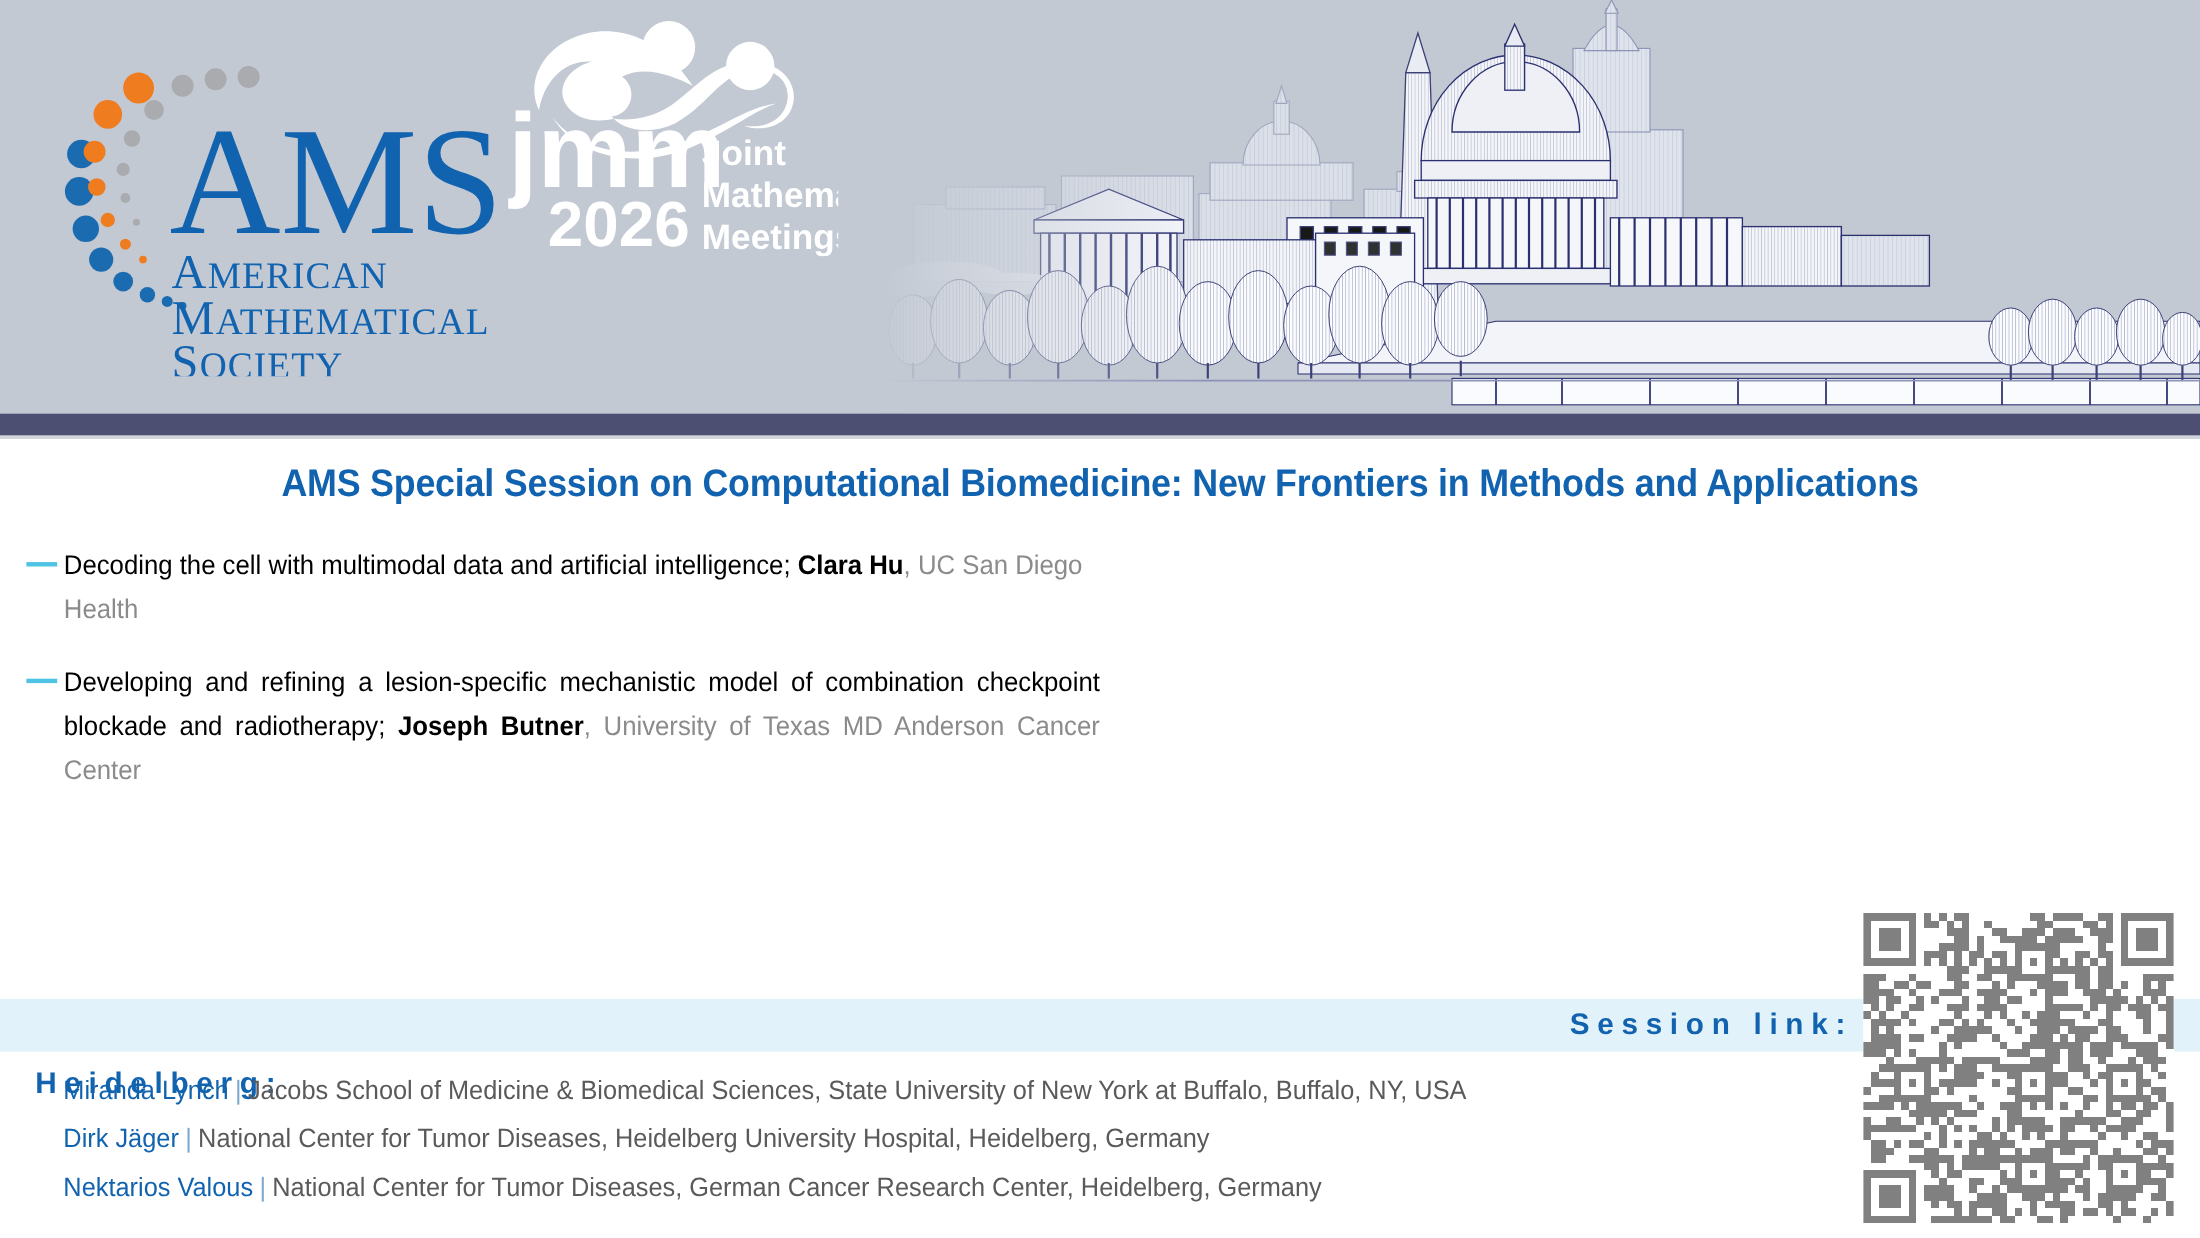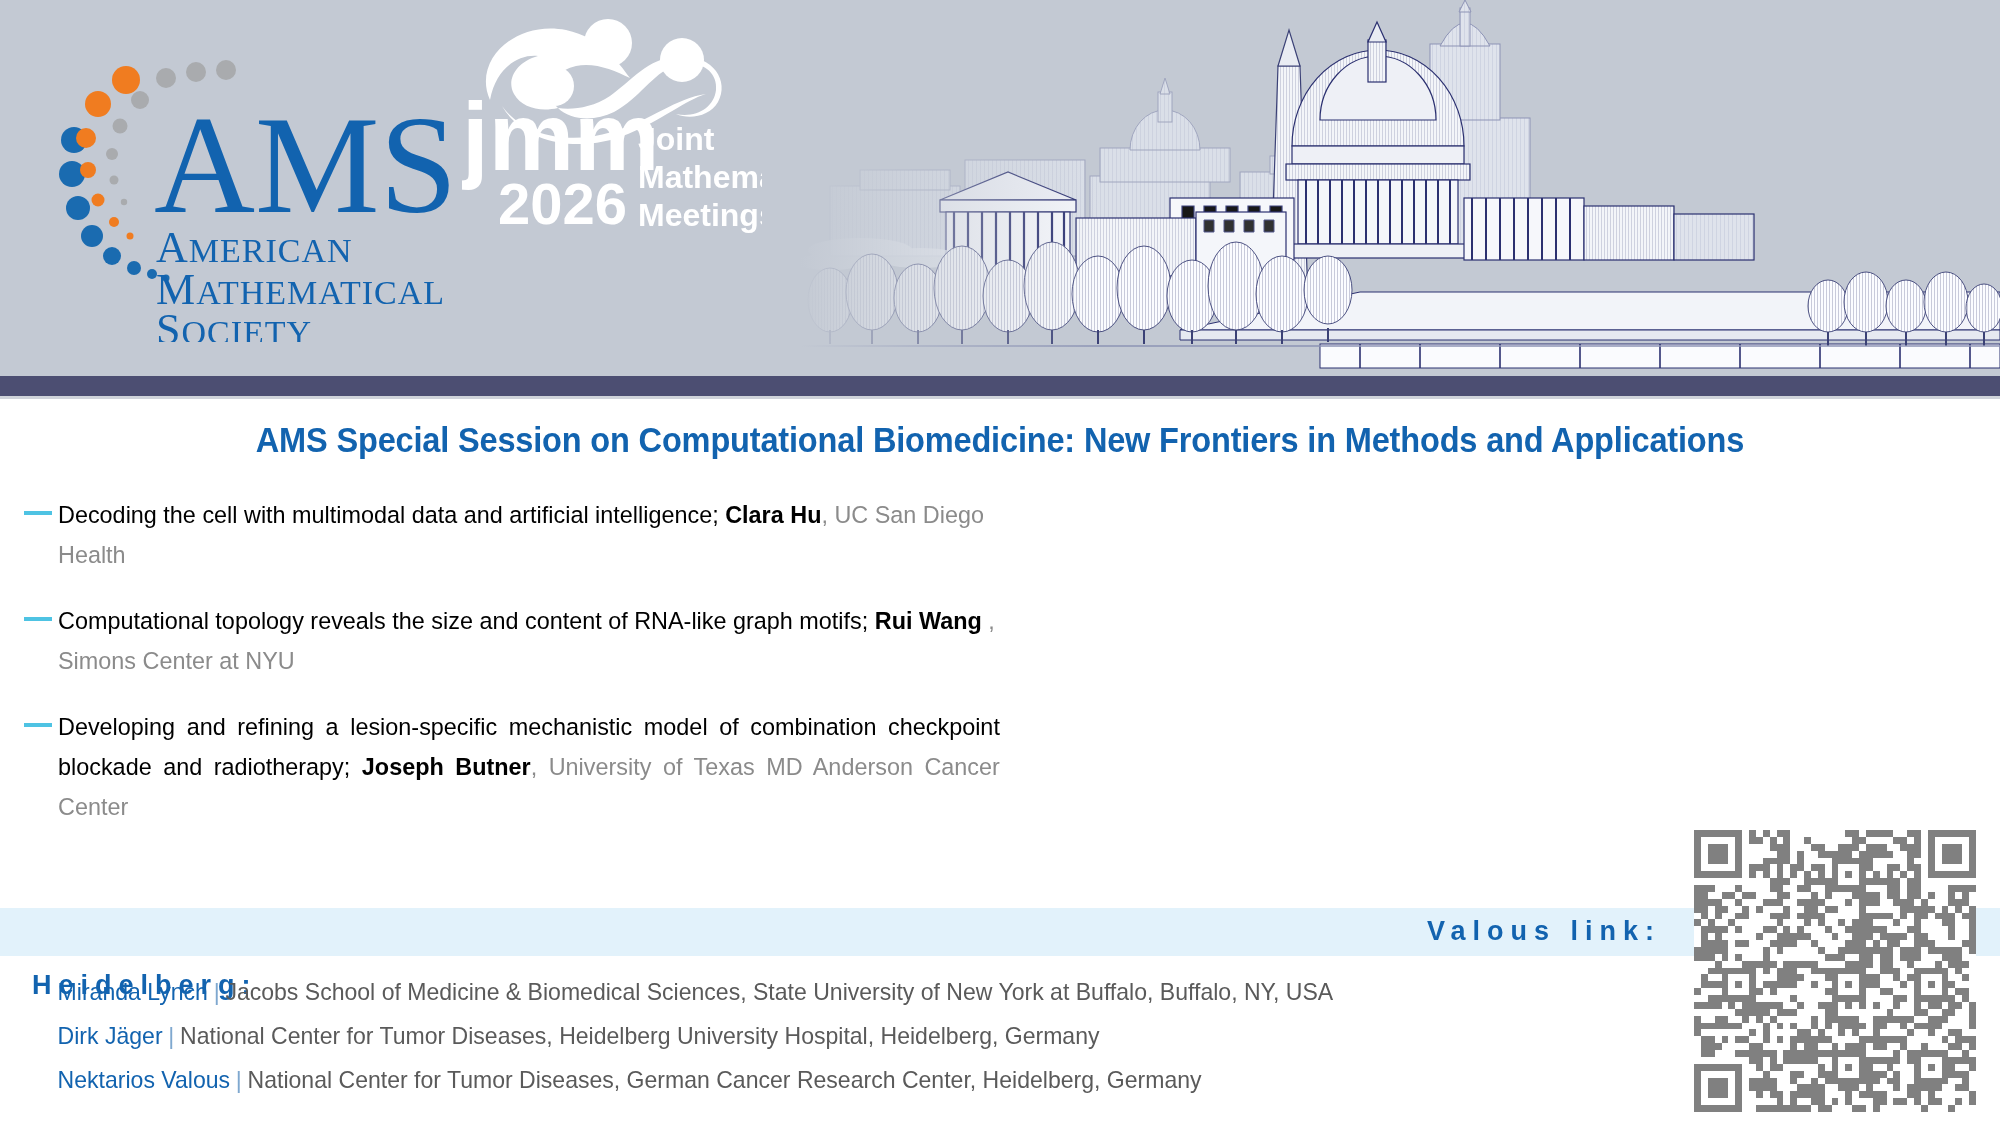--- a/index.html
+++ b/index.html
@@ -301,43 +301,39 @@
 
   <div class="talks">
 
     <div class="col col-left">
 
       <div class="talk">
         <span class="dash"></span>
         <p class="nojustify"><span>Decoding the cell with multimodal data and artificial intelligence;</span> <span class="sp-name">Clara Hu</span><span class="affil">,</span> <span class="affil">UC San Diego Health</span></p>
       </div>
 
-      <div class="talk">
-        <span class="dash"></span>
-        <p class="nojustify"><span>Computational topology reveals the size and content of RNA-like graph motifs;</span> <span class="sp-name">Rui Wang </span><span class="affil">,</span> <span class="affil">Simons Center at NYU</span></p>
-      </div>
 
       <div class="talk">
         <span class="dash"></span>
         <p><span>Developing and refining a lesion-specific mechanistic model of combination checkpoint blockade and radiotherapy;</span> <span class="sp-name">Joseph Butner</span><span class="affil">,</span> <span class="affil">University of Texas MD Anderson Cancer Center</span></p>
       </div>
 
     </div>
 
     <div class="col col-right">
 
 
 
 
     </div>
   </div>
 
   <div class="band"></div>
   <div class="band-label organizers">Heidelberg:</div>
-  <div class="band-label sessionlink">Valous link:</div>
+  <div class="band-label sessionlink">Session link:</div>
 
   <div class="organizers">
     <div class="org-row"><span class="org-name">Miranda Lynch</span><span class="org-pipe">|</span><span class="org-affil">Jacobs School of Medicine &amp; Biomedical Sciences, State University of New York at Buffalo, Buffalo, NY, USA</span></div>
     <div class="org-row"><span class="org-name">Dirk Jäger</span><span class="org-pipe">|</span><span class="org-affil">National Center for Tumor Diseases, Heidelberg University Hospital, Heidelberg, Germany</span></div>
     <div class="org-row"><span class="org-name">Nektarios Valous</span><span class="org-pipe">|</span><span class="org-affil">National Center for Tumor Diseases, German Cancer Research Center, Heidelberg, Germany</span></div>
   </div>
 
   <div class="qr-wrap">
     <svg id="qr-svg" viewBox="0 0 41 41" shape-rendering="crispEdges">
         <rect width="41" height="41" fill="#ffffff"></rect>

